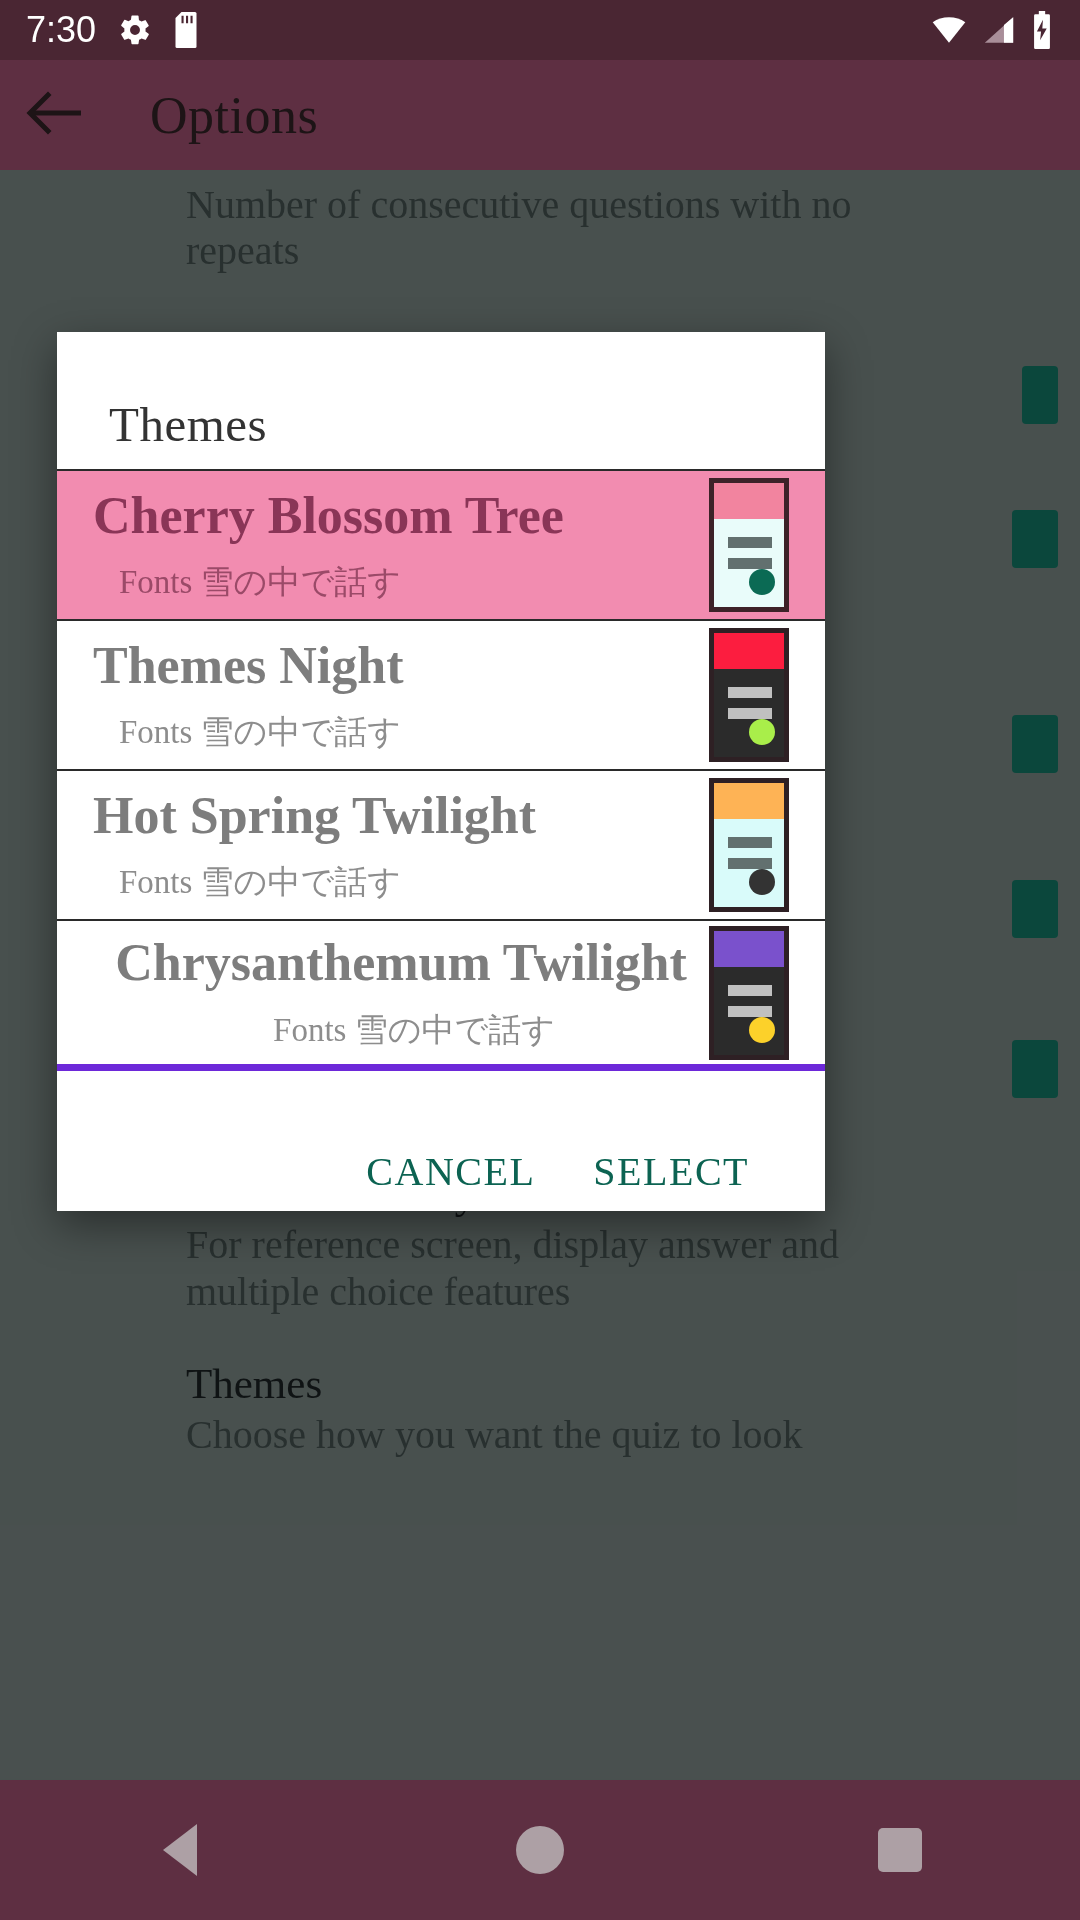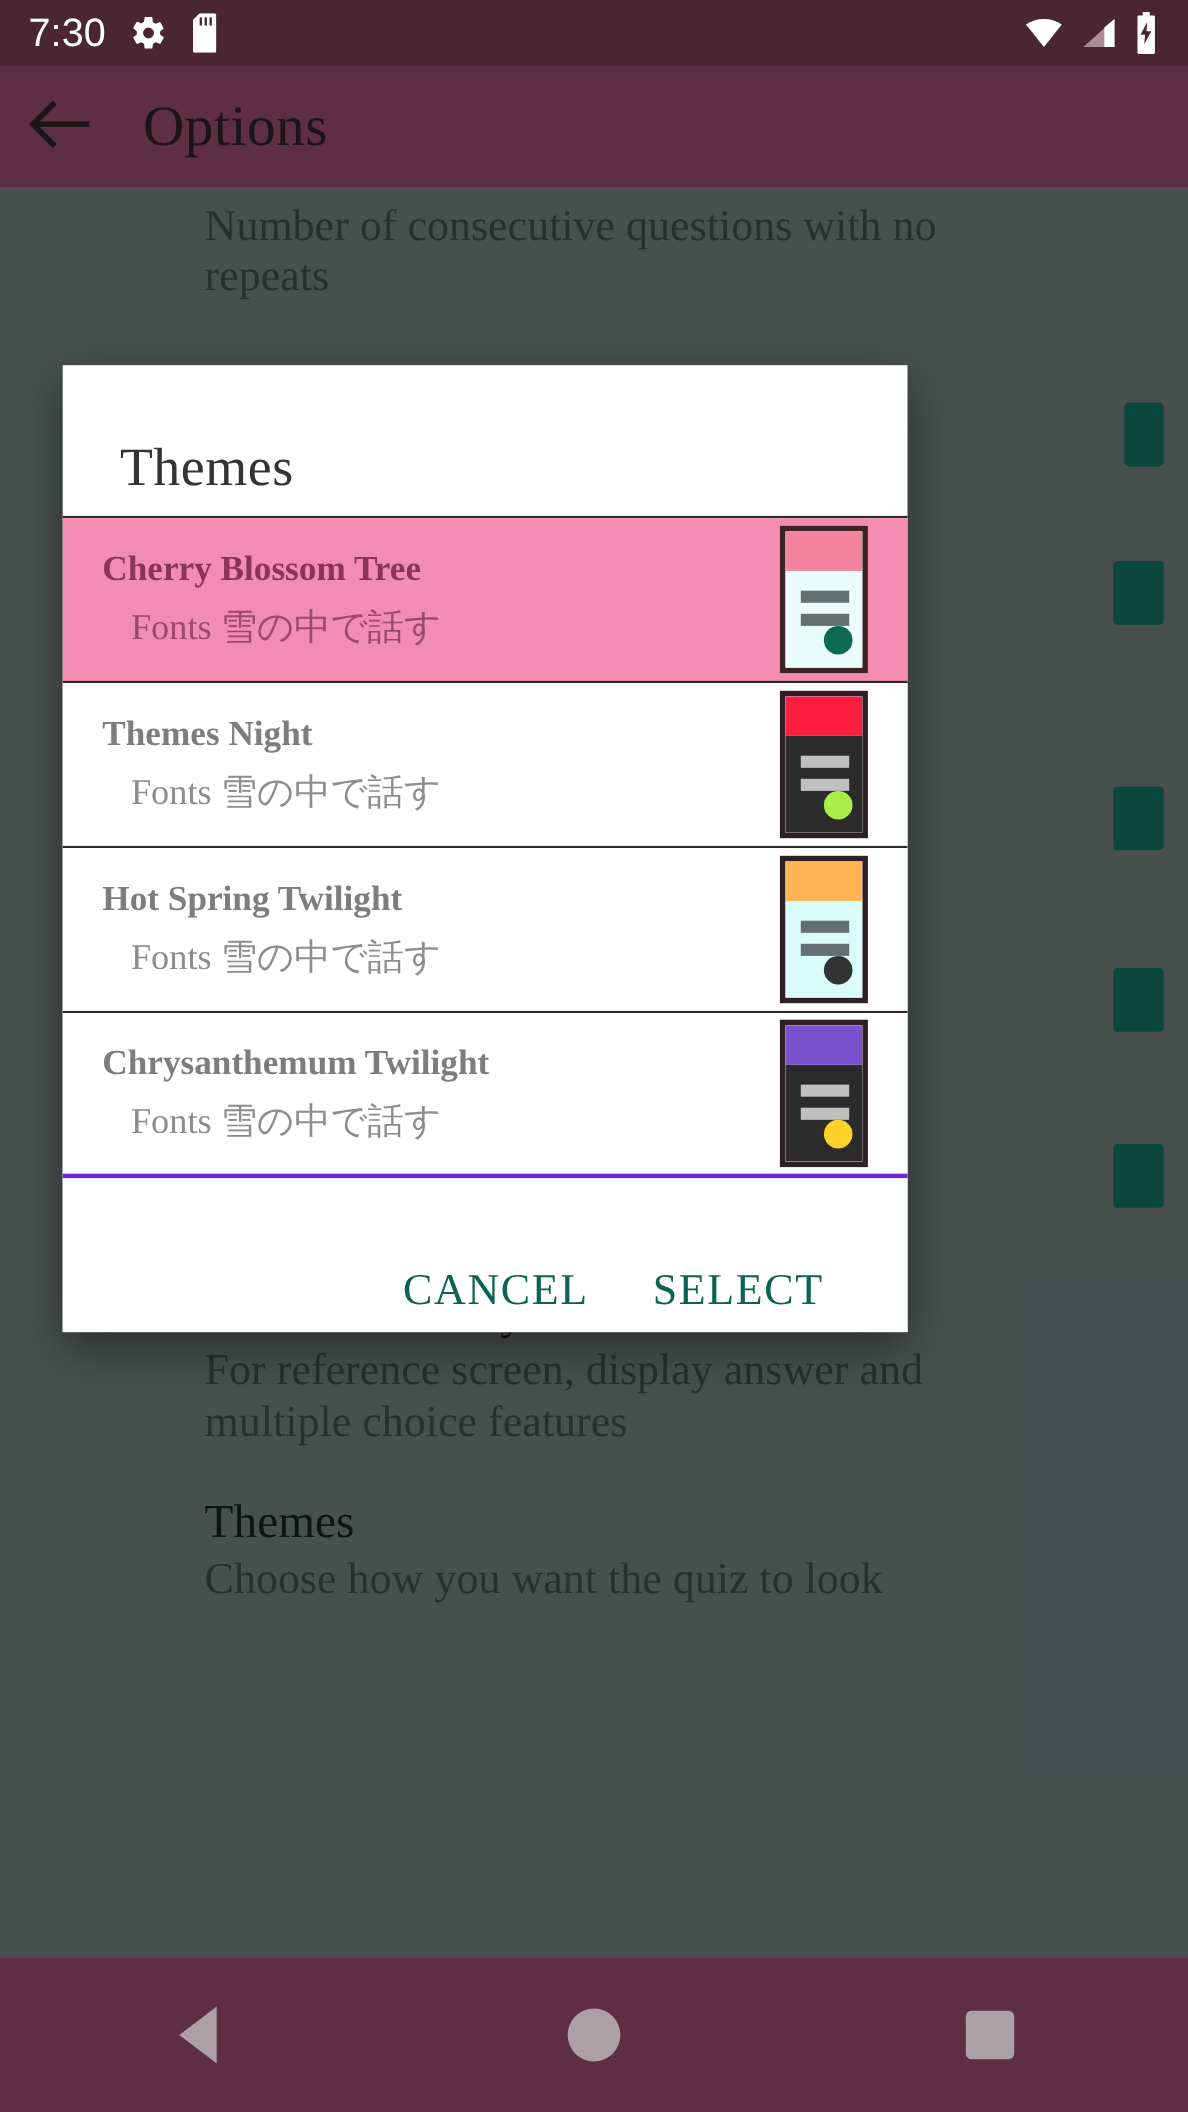--- a/index.html
+++ b/index.html
@@ -68,21 +68,21 @@
     height: 110px;
     display: flex;
     align-items: center;
     justify-content: center;
     flex: 0 0 auto;
   }
   #app-title {
     font-size: 52px;
     color: #1d1416;
     font-family: "Liberation Serif", serif;
-    margin-left: 20px;
+    margin-left: 40px;
     letter-spacing: 0.5px;
   }
 
   
   #bg-content {
     position: absolute;
     top: 170px; left: 0;
     width: 1080px;
     height: 1648px;
     background: #5d6765;
@@ -178,25 +178,25 @@
   .theme-row {
     position: relative;
     display: flex;
     align-items: center;
     height: 150px;
     padding: 0 0 0 36px;
     border-bottom: 2px solid #2a2a2a;
     background: #ffffff;
   }
   .theme-row.selected { background: #f28cb0; }
-  .theme-row:last-child { border-bottom: 4px solid #6d28d9; }
+  .theme-row:last-child { border-bottom: 7px solid #6d28d9; text-align: center; }
 
   .theme-text { flex: 1 1 auto; min-width: 0; }
   .theme-name {
-    font-size: 32px;
+    font-size: 52px;
     font-weight: bold;
     font-family: "Liberation Serif", serif;
     color: #7d7d7d;
     line-height: 1.08;
     white-space: nowrap;
   }
   .theme-row.selected .theme-name { color: #8a3557; }
   .theme-sample {
     font-size: 33px;
     font-family: "Liberation Serif", "DejaVu Serif", serif;

